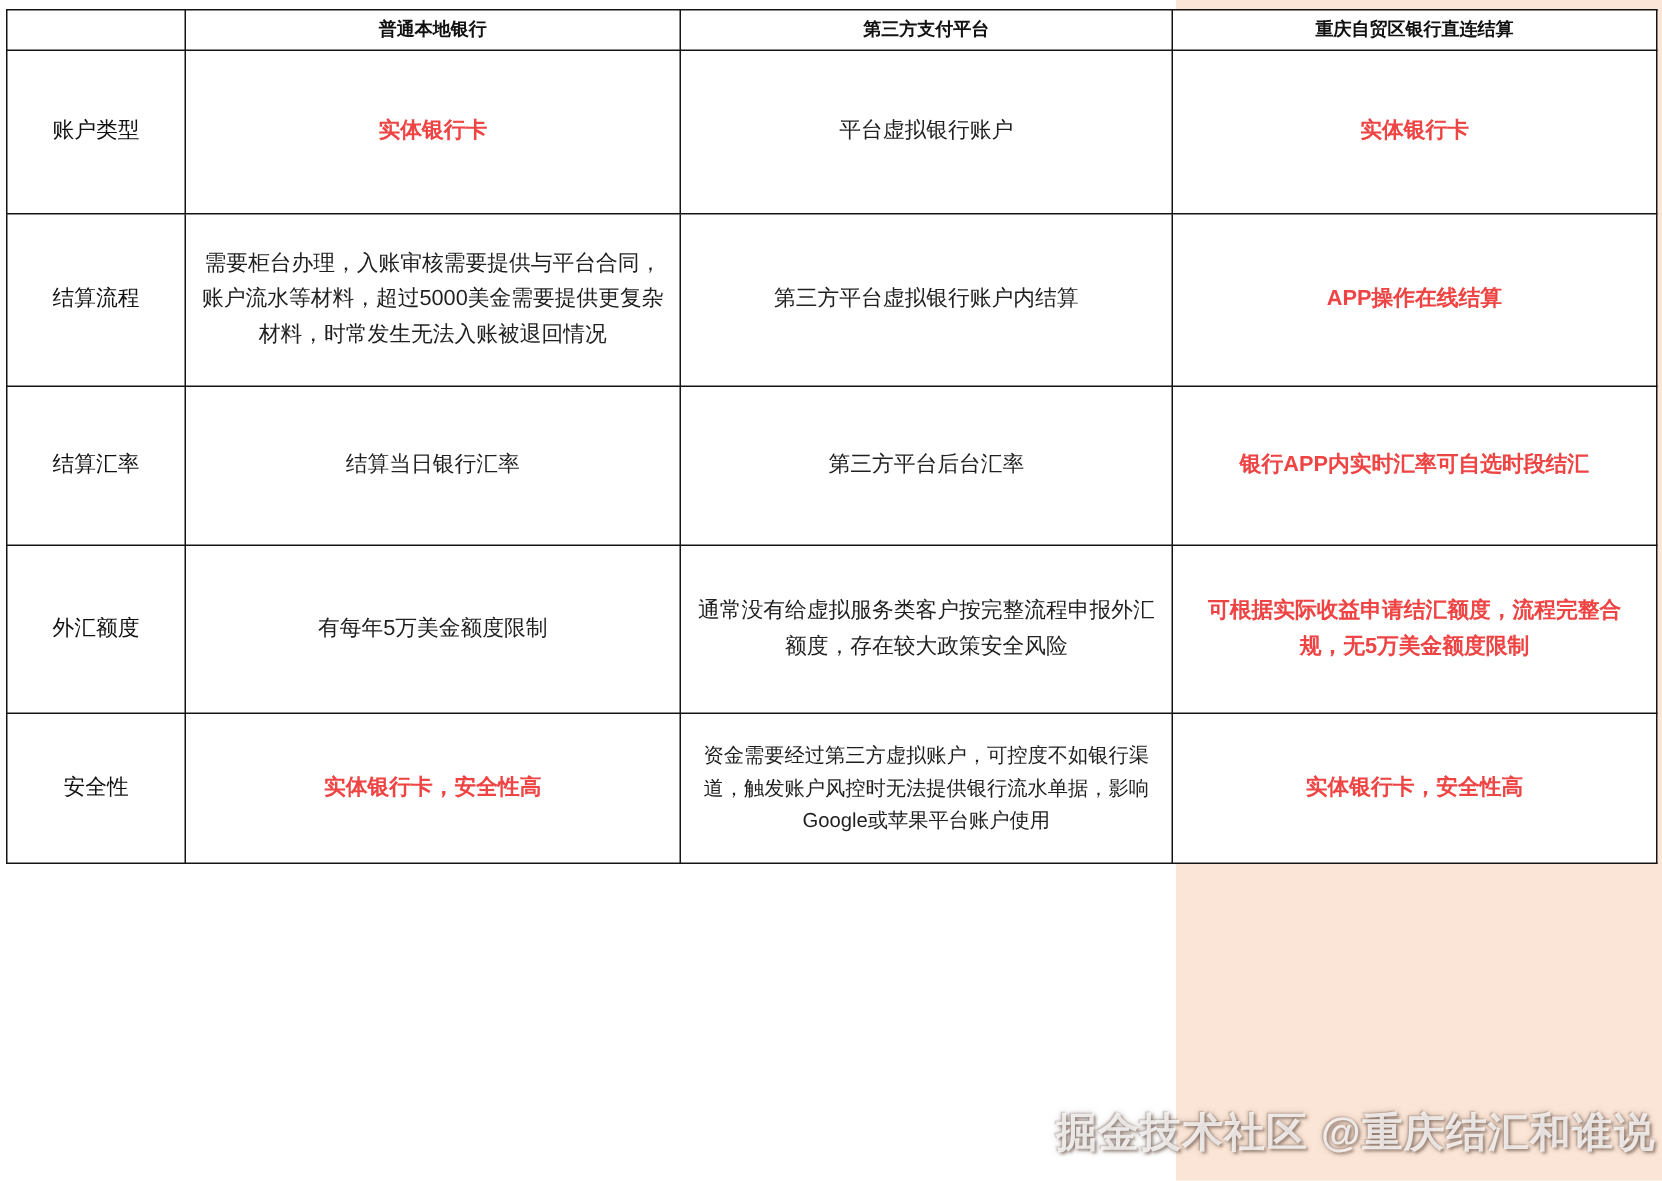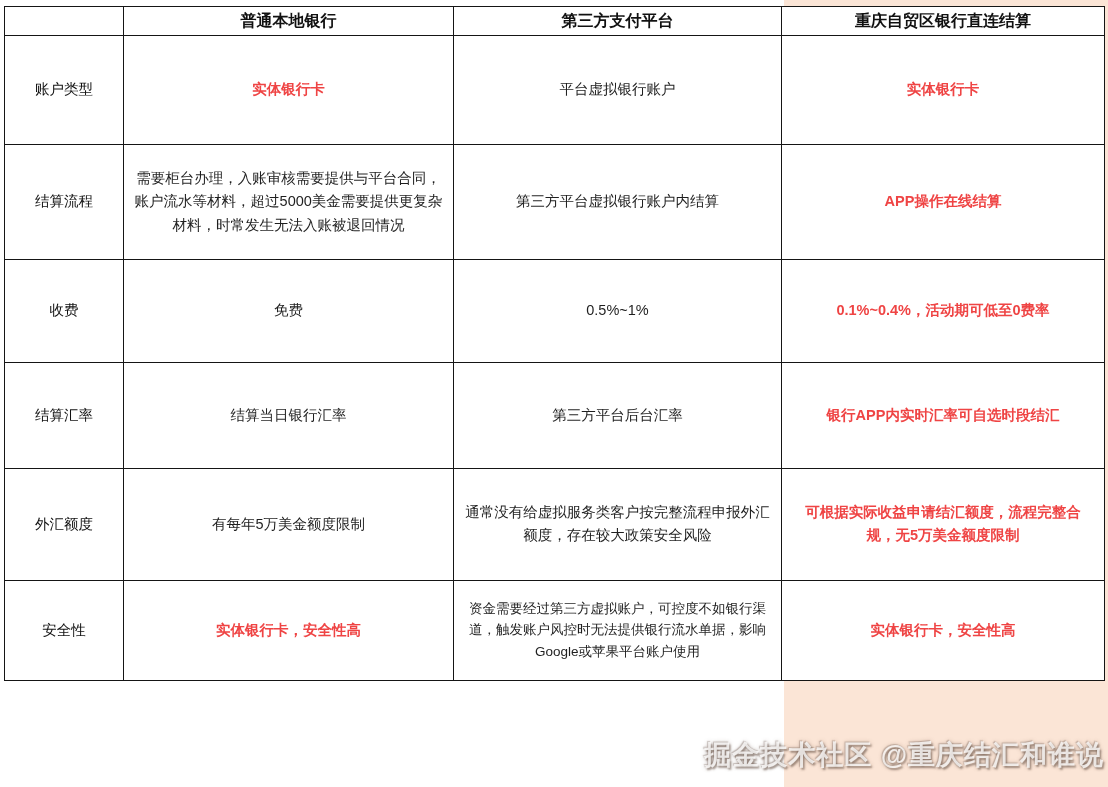--- a/index.html
+++ b/index.html
@@ -21,21 +21,21 @@
     background:transparent;
   }
   table.cmp td,table.cmp th{
     border:1.6px solid #151515;
     text-align:center;vertical-align:middle;
     padding:2px 9px;
     font-size:14.5px;line-height:1.62;
     background:#ffffff;
     word-break:break-word;
   }
-  table.cmp th{font-weight:bold;font-size:16px;padding:1px 6px;color:#111;}
+  table.cmp th{font-weight:bold;font-size:12px;padding:1px 6px;color:#111;}
   td.lbl{font-weight:normal;font-size:15px;color:#111;}
   td.hl,th.hl{background:#fbe5d6;}
   th.hlh{background:#f5dbc6;}
   .em{color:#ef4444;font-weight:bold;}
   .watermark{
     position:absolute;z-index:3;right:4px;bottom:14px;
     font-size:27px;font-weight:bold;letter-spacing:1px;white-space:nowrap;
     color:rgba(255,255,255,0.78);
     text-shadow:1.5px 1.5px 2px rgba(96,74,62,0.55),-1px -1px 1px rgba(96,74,62,0.30),0 0 4px rgba(96,74,62,0.35);
     pointer-events:none;
@@ -66,26 +66,20 @@
       <td class="em">实体银行卡</td>
       <td>平台虚拟银行账户</td>
       <td class="hl em">实体银行卡</td>
     </tr>
     <tr style="height:115px">
       <td class="lbl">结算流程</td>
       <td>需要柜台办理，入账审核需要提供与平台合同，账户流水等材料，超过5000美金需要提供更复杂材料，时常发生无法入账被退回情况</td>
       <td>第三方平台虚拟银行账户内结算</td>
       <td class="hl em">APP操作在线结算</td>
     </tr>
-    <tr style="height:103px">
-      <td class="lbl">收费</td>
-      <td>免费</td>
-      <td>0.5%~1%</td>
-      <td class="hl em">0.1%~0.4%，活动期可低至0费率</td>
-    </tr>
     <tr style="height:106px">
       <td class="lbl">结算汇率</td>
       <td>结算当日银行汇率</td>
       <td>第三方平台后台汇率</td>
       <td class="hl em">银行APP内实时汇率可自选时段结汇</td>
     </tr>
     <tr style="height:112px">
       <td class="lbl">外汇额度</td>
       <td>有每年5万美金额度限制</td>
       <td>通常没有给虚拟服务类客户按完整流程申报外汇额度，存在较大政策安全风险</td>

